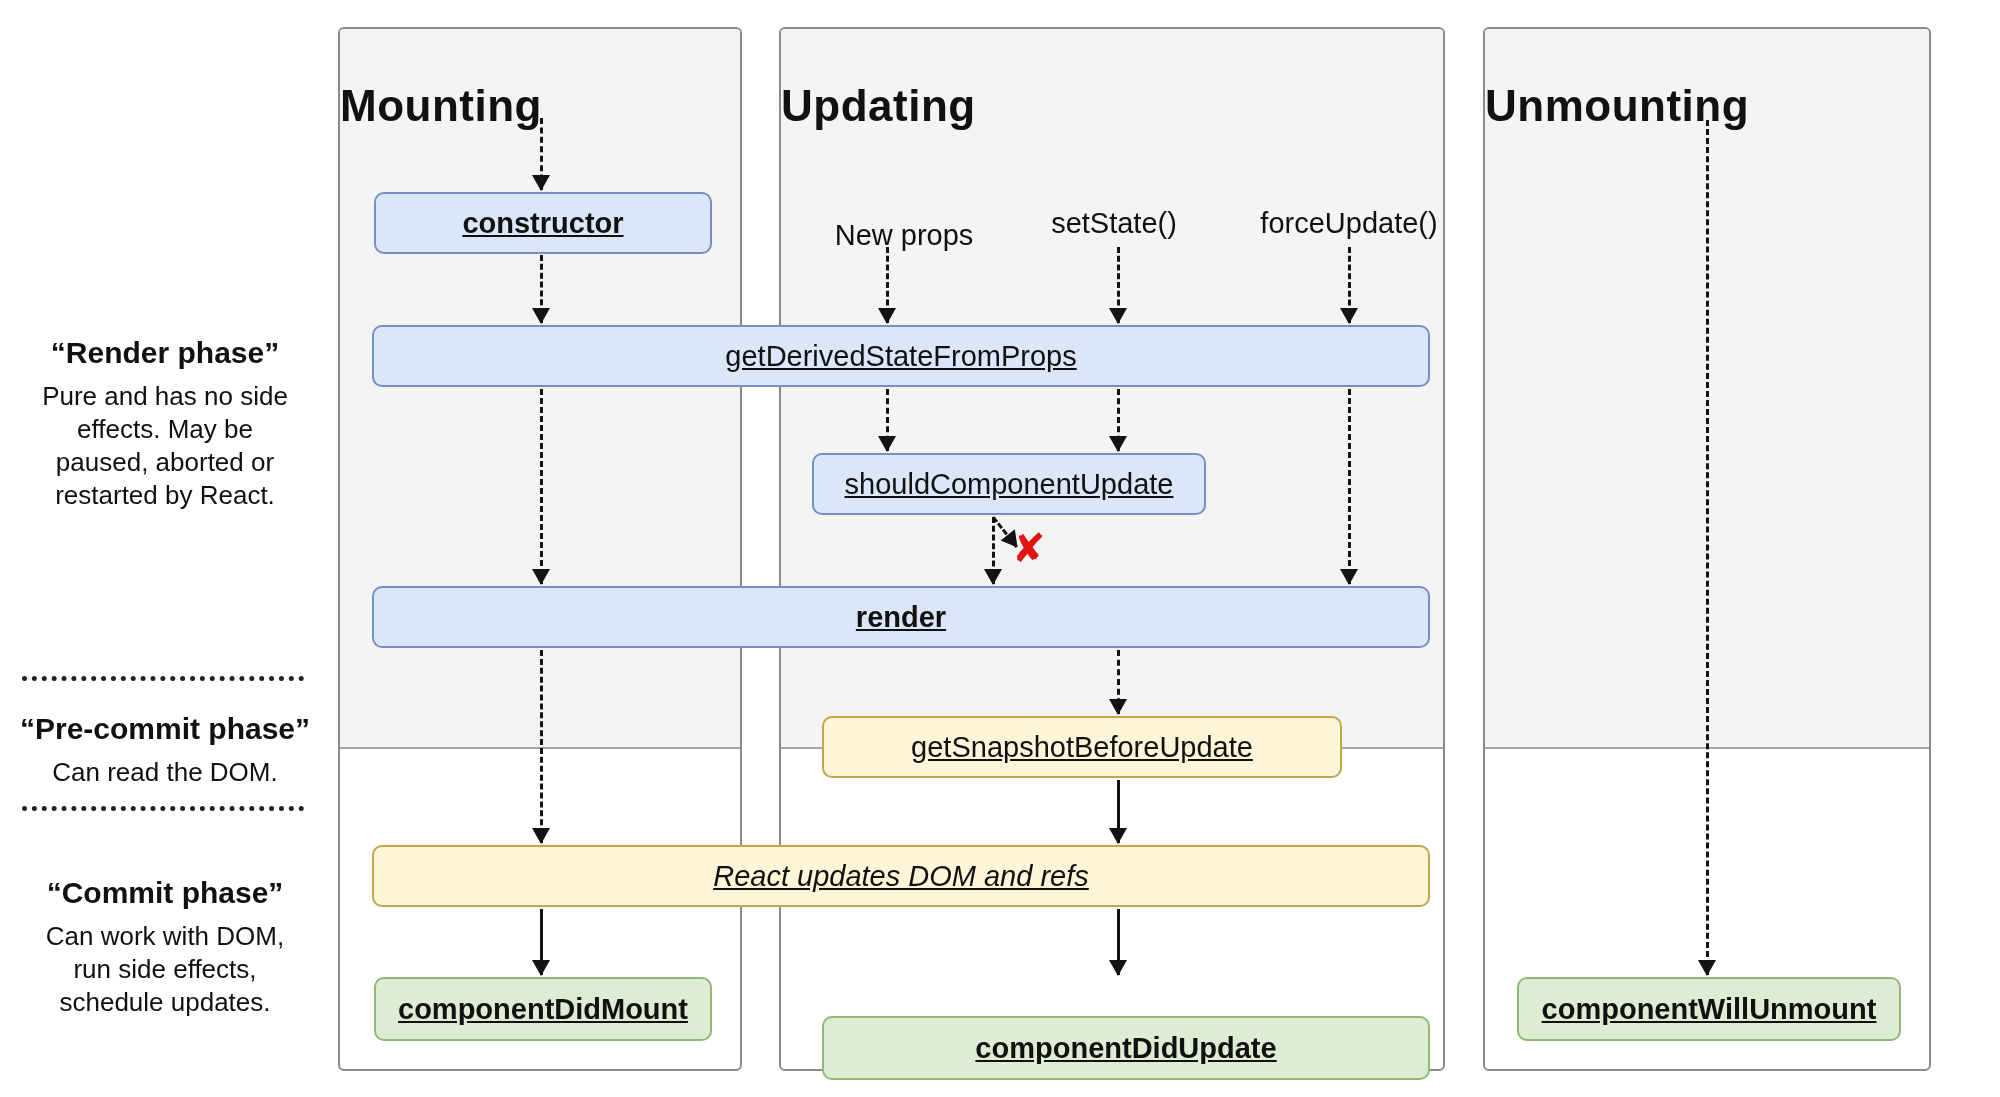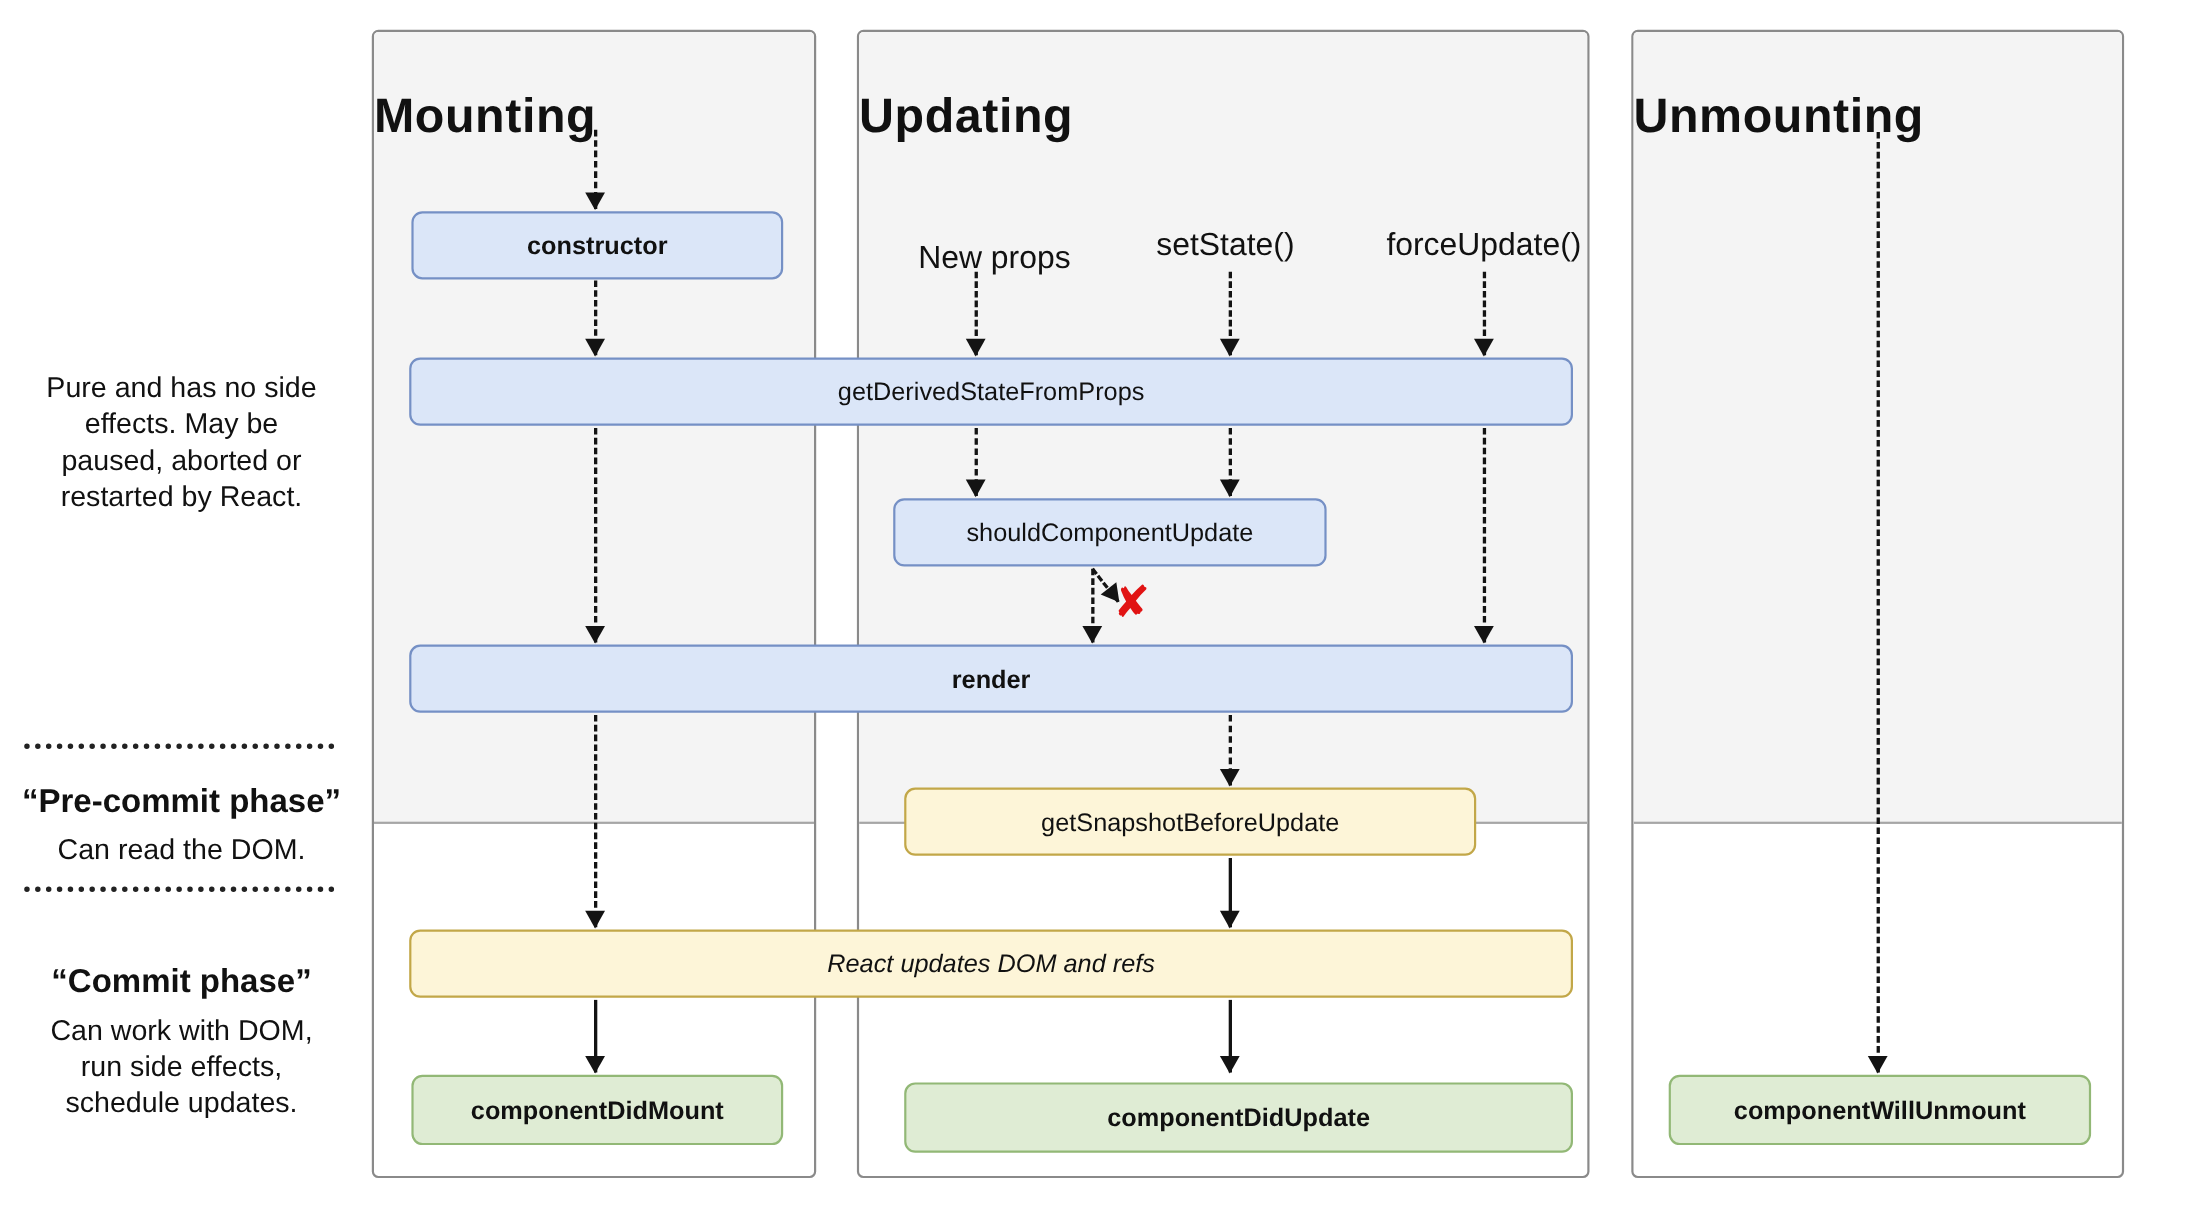--- a/index.html
+++ b/index.html
@@ -18,21 +18,21 @@
     background:var(--panel-fill); border-bottom:2px solid #a6a6a6;
   }
   .panel-title{
     position:absolute; top:52px; left:0; width:100%; 
     font-size:44px; font-weight:600; letter-spacing:0.5px;
   }
   
   .box{
     position:absolute; box-sizing:border-box; z-index:3;
     display:flex; align-items:center; justify-content:center;
-    border-radius:10px; border:2px solid; font-size:23px;
+    border-radius:10px; border:2px solid; font-size:29px;text-decoration:underline;
   }
   .box.blue  {background:var(--blue-fill);  border-color:var(--blue-border);}
   .box.yellow{background:var(--yellow-fill);border-color:var(--yellow-border);}
   .box.green {background:var(--green-fill); border-color:var(--green-border);}
   .box.bold  {font-weight:700;}
   .box.italic{font-style:italic;}
   
   .arrow{position:absolute; width:0; border-left:3px dashed var(--line); z-index:2;}
   .arrow.solid{border-left-style:solid;}
   .arrow .head{
@@ -59,20 +59,21 @@
     font-size:29px; z-index:2;
   }
   .trigger.italic{margin-top:12px;}
 </style>
 </head>
 <body>
 
 <div id="canvas">
 
   <div class="phase" style="top:336px">
+    <div class="phase-title">“Render phase”</div>
     <div class="phase-desc">Pure and has no side effects. May be paused, aborted or restarted by React.</div>
   </div>
 
   <div class="divider" style="top:676px"></div>
 
   <div class="phase" style="top:712px">
     <div class="phase-title">“Pre-commit phase”</div>
     <div class="phase-desc">Can read the DOM.</div>
   </div>
 
@@ -157,16 +158,16 @@
       <span class="head"></span>
     </div>
 
   <div class="box blue bold" style="left:374px; top:192px; width:338px; height:62px">constructor</div>
   <div class="box blue" style="left:812px; top:453px; width:394px; height:62px">shouldComponentUpdate</div>
   <div class="box blue" style="left:372px; top:325px; width:1058px; height:62px">getDerivedStateFromProps</div>
   <div class="box blue bold" style="left:372px; top:586px; width:1058px; height:62px">render</div>
   <div class="box yellow" style="left:822px; top:716px; width:520px; height:62px">getSnapshotBeforeUpdate</div>
   <div class="box green bold" style="left:374px; top:977px; width:338px; height:64px">componentDidMount</div>
   <div class="box yellow italic" style="left:372px; top:845px; width:1058px; height:62px">React updates DOM and refs</div>
-  <div class="box green bold" style="left:822px; top:984px; width:608px; height:64px">componentDidUpdate</div>
+  <div class="box green bold" style="left:822px; top:1016px; width:608px; height:64px">componentDidUpdate</div>
   <div class="box green bold" style="left:1517px; top:977px; width:384px; height:64px">componentWillUnmount</div>
 
 </div>
 
 </body></html>

